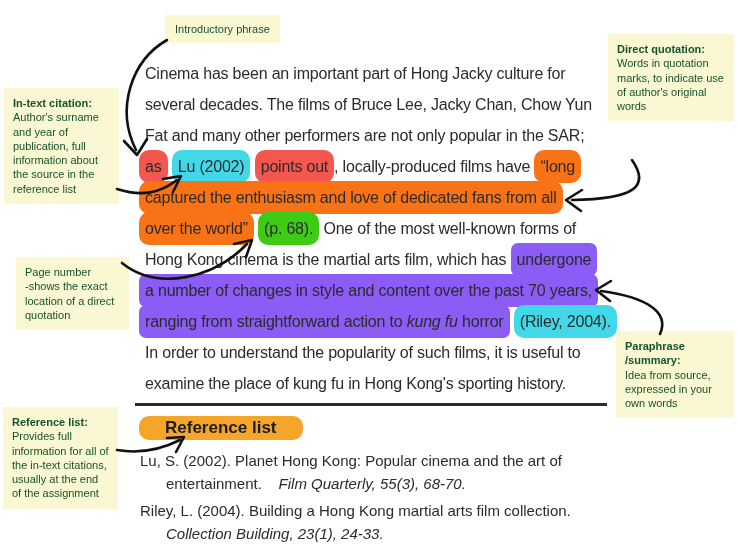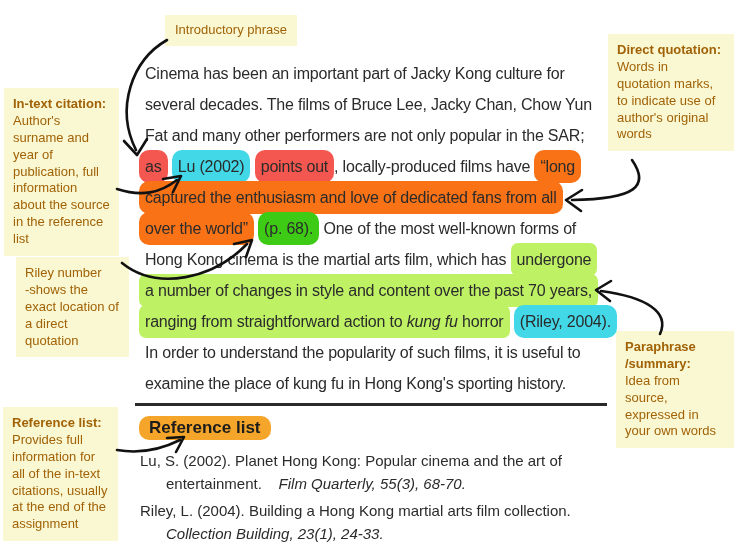--- a/index.html
+++ b/index.html
@@ -2,42 +2,42 @@
 <html><head>
 <meta charset="utf-8">
 <style>
   html,body{margin:0;padding:0;background:#ffffff;}
   .canvas{
     position:relative;width:738px;height:554px;background:#ffffff;overflow:hidden;
     font-family:"Liberation Sans","DejaVu Sans",sans-serif;color:#232323;
   }
   
   .callout{
-    position:absolute;background:#faf8d2;color:#a16207;
-    font-size:13px;line-height:1.3;padding:8px 9px;box-sizing:border-box;
+    position:absolute;background:#faf8d2;color:#14532d;
+    font-size:11px;line-height:1.3;padding:8px 9px;box-sizing:border-box;
   }
   .callout .t{font-weight:bold;}
   
   .para{position:absolute;left:145px;top:58px;width:478px;font-size:16px;letter-spacing:-0.2px;color:#2b2b2b;}
   .line{height:31px;line-height:31px;white-space:nowrap;}
   .hl{padding:8px 6px;border-radius:10px;}
   .line .hl:first-child{margin-left:-6px;}
   .hl-red{background:#f4574f;}
   .hl-cyan{background:#42d8e8;}
   .hl-yellow{background:#f97316;text-align:right;}
   .hl-green{background:#3ecb16;}
-  .hl-lime{background:#bef264;border-radius:7px;}
+  .hl-lime{background:#8b5cf6;border-radius:7px;}
   .hl-orange{background:#f5a62a;}
   em{font-style:italic;text-align:right;}
   
   .divider{position:absolute;left:135px;top:403px;width:472px;height:2.5px;background:#2a2a2a;}
   
   .ref-heading{
     position:absolute;left:139px;top:416px;font-size:17px;font-weight:bold;color:#1c1c1c;
-    background:#f5a62a;border-radius:10px;padding:2px 10px;
+    background:#f5a62a;border-radius:10px;padding:2px 26px;
   }
   .refs{position:absolute;left:140px;top:449px;width:500px;font-size:15px;line-height:23px;color:#2b2b2b;}
   .ref-entry{margin-bottom:4px;}
   .ref-line{white-space:nowrap;}
   .ref-line.ind{padding-left:26px;}
   
   .arrows{position:absolute;left:0;top:0;width:738px;height:554px;pointer-events:none;}
 </style>
 </head>
 <body>
@@ -52,36 +52,36 @@
     <span class="t">In-text citation:</span><br>
     <span>Author's surname and year of publication, full information about the source in the reference list</span>
   </div>
 
   <div class="callout" style="left:608px;top:34px;width:126px;">
     <span class="t">Direct quotation:</span><br>
     <span>Words in quotation marks, to indicate use of author's original words</span>
   </div>
 
   <div class="callout" style="left:16px;top:257px;width:113px;">
-    <span>Riley number</span><br>
+    <span>Page number</span><br>
     <span>-shows the exact location of a direct quotation</span>
   </div>
 
   <div class="callout" style="left:616px;top:331px;width:118px;">
     <span class="t">Paraphrase /summary:</span><br>
     <span>Idea from source, expressed in your own words</span>
   </div>
 
   <div class="callout" style="left:3px;top:407px;width:115px;">
     <span class="t">Reference list:</span><br>
     <span>Provides full information for all of the in-text citations, usually at the end of the assignment</span>
   </div>
 
   <div class="para">
-      <div class="line"><span><span>Cinema has been an important part of Jacky Kong culture for</span></span></div>
+      <div class="line"><span><span>Cinema has been an important part of Hong Jacky culture for</span></span></div>
       <div class="line"><span><span>several decades. The films of Bruce Lee, Jacky Chan, Chow Yun</span></span></div>
       <div class="line"><span><span>Fat and many other performers are not only popular in the SAR;</span></span></div>
       <div class="line"><span class="hl hl-red"><span>as</span></span><span><span> </span></span><span class="hl hl-cyan"><span>Lu (2002)</span></span><span><span> </span></span><span class="hl hl-red"><span>points out</span></span><span><span>, locally-produced films have </span></span><span class="hl hl-yellow"><span>“long</span></span></div>
       <div class="line"><span class="hl hl-yellow"><span>captured the enthusiasm and love of dedicated fans from all</span></span></div>
       <div class="line"><span class="hl hl-yellow"><span>over the world”</span></span><span><span> </span></span><span class="hl hl-green"><span>(p. 68).</span></span><span><span> One of the most well-known forms of</span></span></div>
       <div class="line"><span><span>Hong Kong cinema is the martial arts film, which has </span></span><span class="hl hl-lime"><span>undergone</span></span></div>
       <div class="line"><span class="hl hl-lime"><span>a number of changes in style and content over the past 70 years,</span></span></div>
       <div class="line"><span class="hl hl-lime"><span>ranging from straightforward action to </span><em>kung fu</em><span> horror</span></span><span><span> </span></span><span class="hl hl-cyan"><span>(Riley, 2004).</span></span></div>
       <div class="line"><span><span>In order to understand the popularity of such films, it is useful to</span></span></div>
       <div class="line"><span><span>examine the place of kung fu in Hong Kong's sporting history.</span></span></div>

